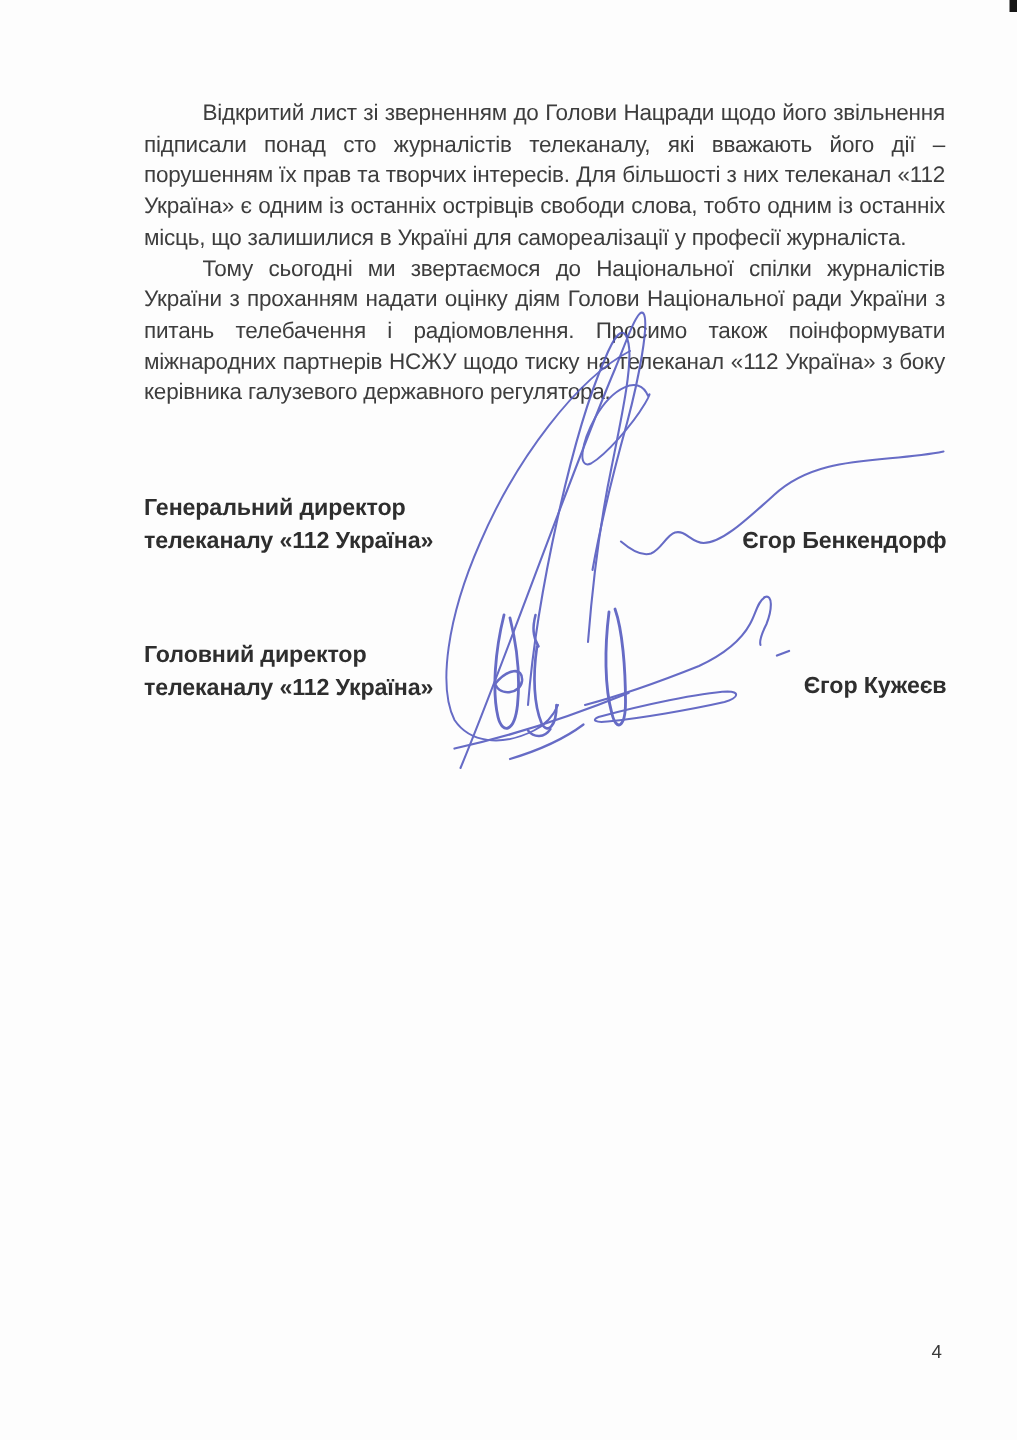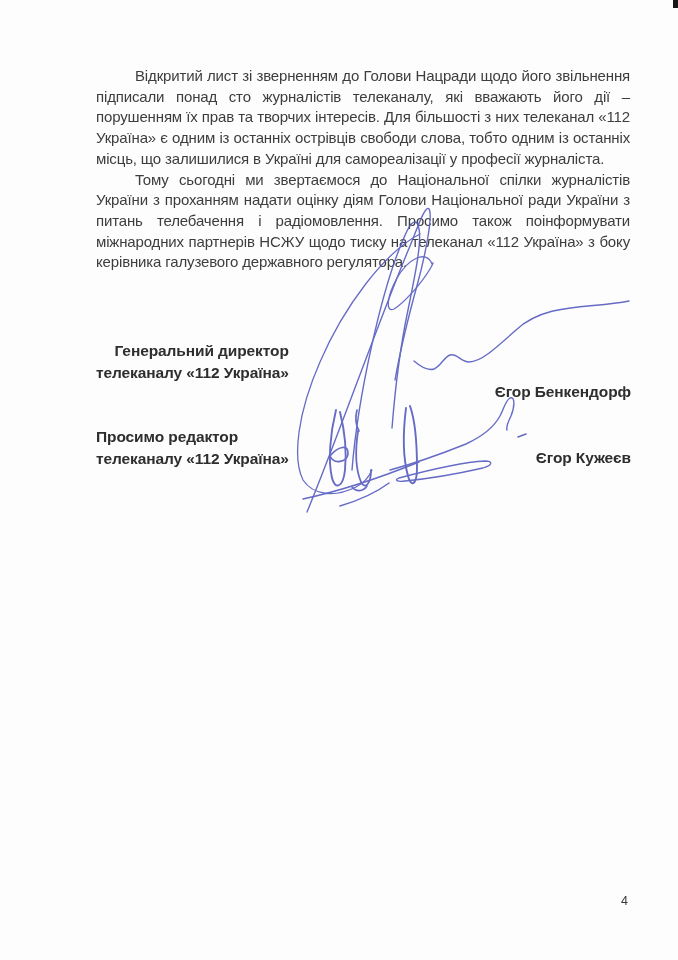--- a/index.html
+++ b/index.html
@@ -42,33 +42,33 @@
   .sig-label {
     position: absolute;
     left: 96px;
     color: #2e2e2e;
     font-weight: bold;
     font-size: 15.5px;
     line-height: 22px;
     letter-spacing: -0.1px;
     white-space: nowrap;
   }
-  .sig-label-1 { top: 340px; text-align: right; }
+  .sig-label-1 { top: 328px; }
   .sig-label-2 { top: 426px; }
   .sig-name {
     position: absolute;
     right: 47px;
     color: #2e2e2e;
     font-weight: bold;
     font-size: 15.5px;
     line-height: 22px;
     letter-spacing: -0.1px;
     white-space: nowrap;
   }
-  .sig-name-1 { top: 381px; }
+  .sig-name-1 { top: 350px; }
   .sig-name-2 { top: 447px; }
   .signature-svg {
     position: absolute;
     left: 270px;
     top: 195px;
     width: 370px;
     height: 325px;
   }
   .page-number {
     position: absolute;
@@ -91,21 +91,21 @@
     <p>Тому сьогодні ми звертаємося до Національної спілки журналістів України з проханням надати оцінку діям Голови Національної ради України з питань телебачення і радіомовлення. Просимо також поінформувати міжнародних партнерів НСЖУ щодо тиску на телеканал «112 Україна» з боку керівника галузевого державного регулятора.</p>
   </div>
 
   <div class="sig-label sig-label-1">
     <div>Генеральний директор</div>
     <div>телеканалу «112 Україна»</div>
   </div>
   <div class="sig-name sig-name-1">Єгор Бенкендорф</div>
 
   <div class="sig-label sig-label-2">
-    <div>Просимо редактор</div>
+    <div>Головний директор</div>
     <div>телеканалу «112 Україна»</div>
   </div>
   <div class="sig-name sig-name-2">Єгор Кужеєв</div>
 
   <svg class="signature-svg" viewBox="270 195 370 325" xmlns="http://www.w3.org/2000/svg">
     <g fill="none" stroke="#565cc0" stroke-linecap="round" stroke-linejoin="round" stroke-width="1.5" opacity="0.9">
 
       <path stroke-width="1.3" d="M 420,234 C 385,252 344,306 320,362 C 298,412 292,458 303,480 C 313,495 334,498 356,487 C 364,483 369,477 372,470"></path>
 
       <path stroke-width="1.4" d="M 352,470 C 358,395 382,288 403,240 C 409,225 416,214 419,229 C 422,243 414,280 408,310 C 400,348 395,390 392,428"></path>

